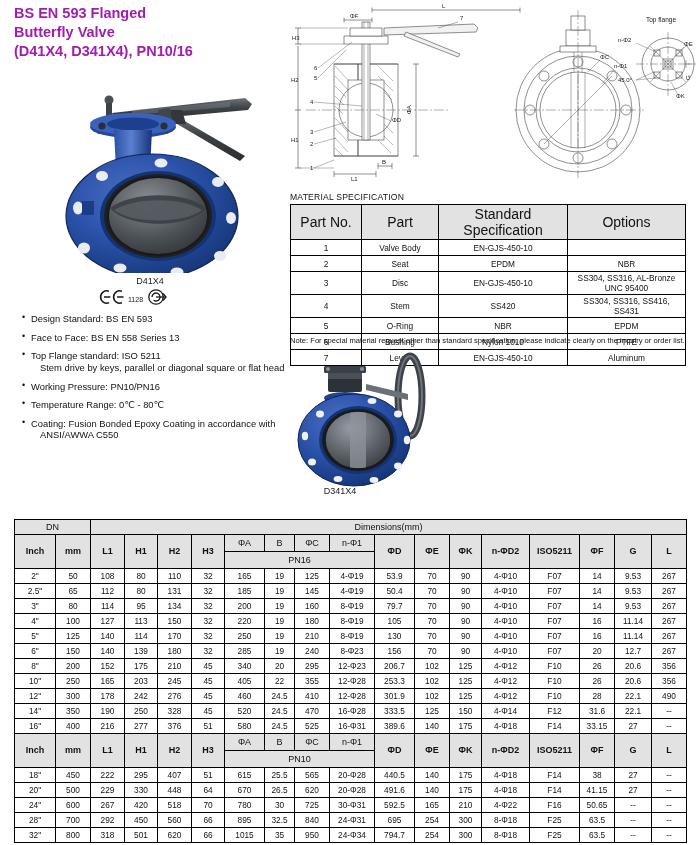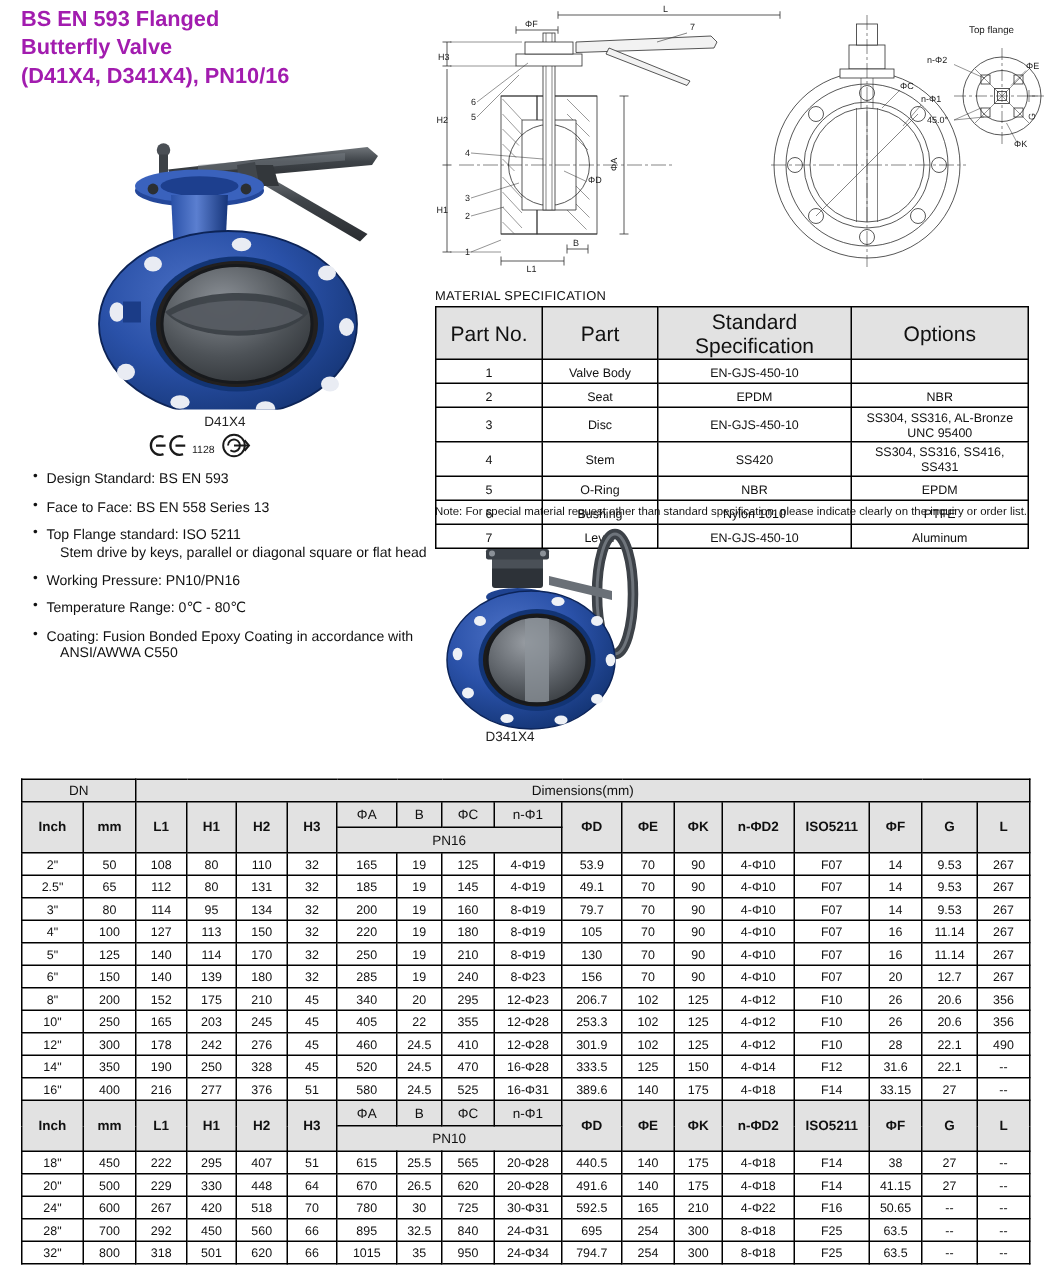--- a/index.html
+++ b/index.html
@@ -484,21 +484,21 @@
           <td>2.5"</td>
           <td>65</td>
           <td>112</td>
           <td>80</td>
           <td>131</td>
           <td>32</td>
           <td>185</td>
           <td>19</td>
           <td>145</td>
           <td>4-Φ19</td>
-          <td>49.1</td>
+          <td>50.4</td>
           <td>70</td>
           <td>90</td>
           <td>4-Φ10</td>
           <td>F07</td>
           <td>14</td>
           <td>9.53</td>
           <td>267</td>
         </tr>
         <tr>
           <td>3"</td>

